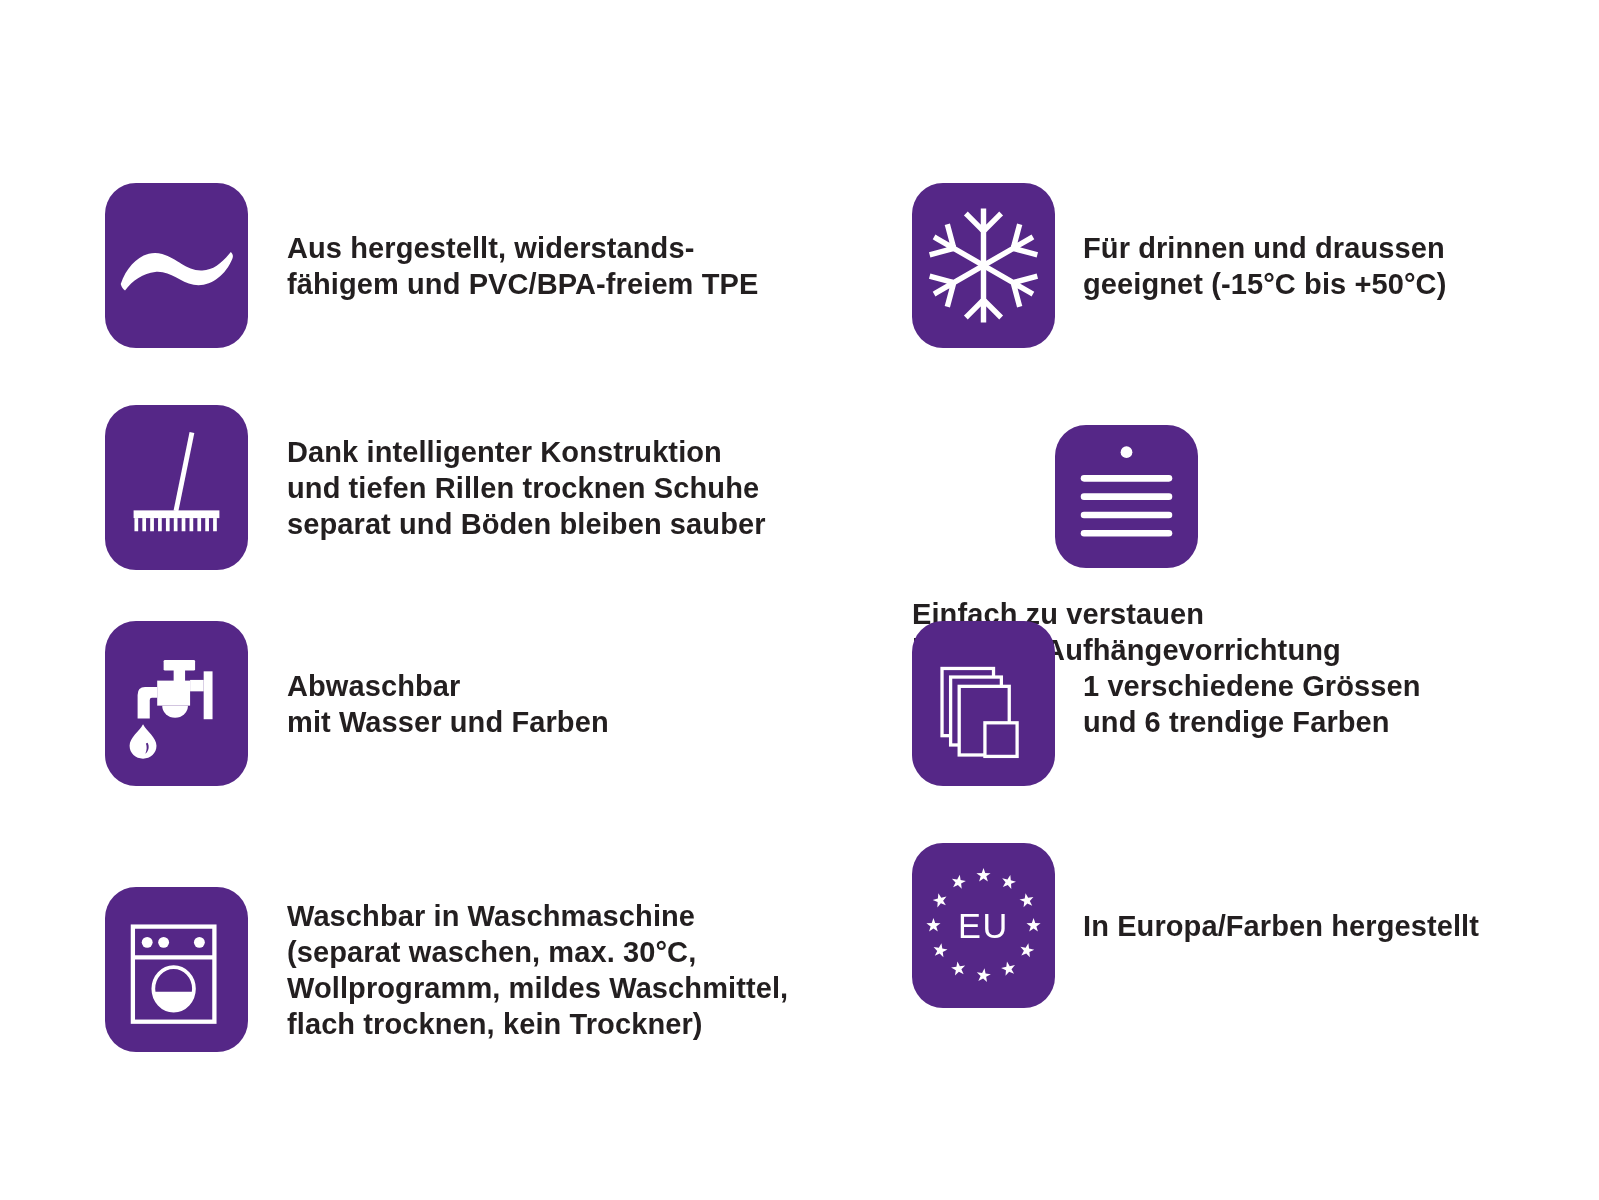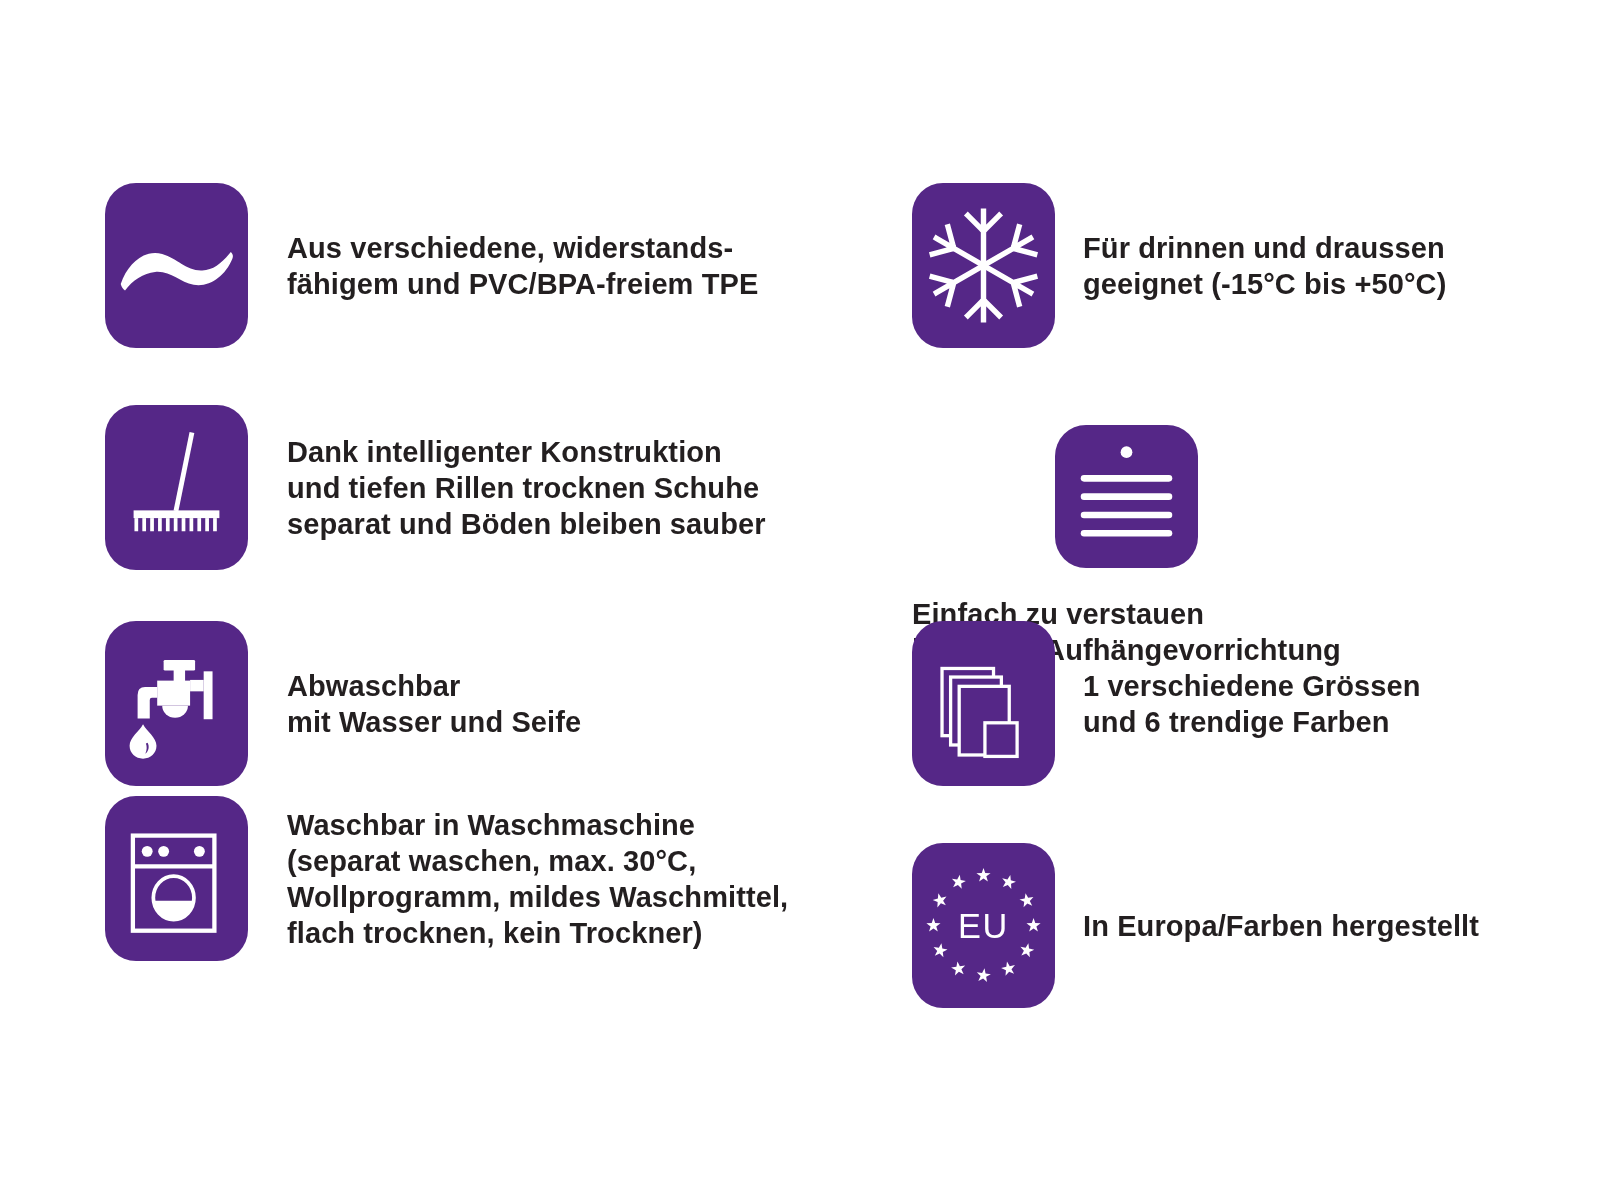--- a/index.html
+++ b/index.html
@@ -15,35 +15,35 @@
     display:flex;align-items:center;justify-content:center;
   }
   .tile svg{width:143px;height:143px;display:block;}
   .txt{
     margin:0;font-size:29px;line-height:36px;font-weight:700;color:#231f20;
     white-space:pre-line;letter-spacing:0.1px;
   }
   .f1{left:105px;top:183px;}  .f2{left:868px;top:183px;}
   .f3{left:105px;top:405px;}  .f4{left:868px;top:425px;flex-direction:column;}
   .f5{left:105px;top:621px;}  .f6{left:868px;top:621px;}
-  .f7{left:105px;top:796px;}  .f8{left:868px;top:843px;}
+  .f7{left:105px;top:887px;}  .f8{left:868px;top:843px;}
   .eu-text{font-family:"Liberation Sans","DejaVu Sans",sans-serif;font-weight:400;letter-spacing:1.2px;}
 </style>
 </head>
 <body>
 
 <div class="canvas">
 
   <div class="feature f1">
     <div class="tile">
       <svg viewBox="0 0 100 100">
         <path fill="#fff" d="M11,63 C16,48 28,38.5 40,42 C51,45.2 57,54 68,53.5 C76,53.2 82,48 88,40.5 C89.5,42 89.8,43.5 89,45.5 C84,57.5 73,65.5 62,63.5 C52,61.7 46,53.5 35,54.5 C27,55.3 19,60.5 14,67.5 C12.5,66.5 11.5,65 11,63 Z"></path>
       </svg>
     </div>
-    <p class="txt">Aus verschiedene, widerstands-
+    <p class="txt">Aus hergestellt, widerstands-
 fähigem und PVC/BPA-freiem TPE</p>
   </div>
 
   <div class="feature right-col f2">
     <div class="tile">
       <svg viewBox="0 0 100 100">
         <defs>
           <path id="sf-axis" d="M50,12 V88 M50,26 L39,15 M50,26 L61,15 M50,74 L39,85 M50,74 L61,85"></path>
         </defs>
         <g stroke="#fff" stroke-width="3.8" fill="none" stroke-linecap="square">
@@ -108,21 +108,21 @@
           <path d="M40,51.5 A9,8.5 0 0 0 58,51.5 Z"></path>
           <path d="M36.5,38.5 H28 Q22.8,38.5 22.8,44 V60.5 H31.3 V47.5 Q31.3,46 32.8,46 H36.5 Z"></path>
           <rect x="59.5" y="33.5" width="9.5" height="8"></rect>
           <rect x="69" y="27.5" width="6.2" height="33.5"></rect>
           <path d="M26.6,64.5 C29.2,69.5 36,73.8 36,79.6 C36,84.8 31.8,88.6 26.6,88.6 C21.4,88.6 17.2,84.8 17.2,79.6 C17.2,73.8 24,69.5 26.6,64.5 Z"></path>
         </g>
         <path d="M29.8,77.5 C31.2,80 30.6,83.4 28.2,85.2 C29.4,82.6 29.4,79.8 28.6,77.9 Z" fill="#552787"></path>
       </svg>
     </div>
     <p class="txt">Abwaschbar
-mit Wasser und Seife</p>
+mit Wasser und Farben</p>
   </div>
 
   <div class="feature right-col f6">
     <div class="tile">
       <svg viewBox="0 0 100 100">
         <g fill="#552787" stroke="#fff" stroke-width="2.3">
           <rect x="21" y="25.5" width="36" height="47"></rect>
           <rect x="27" y="31.5" width="35.5" height="47.5"></rect>
           <rect x="33" y="38" width="35" height="48"></rect>
           <rect x="51" y="63.5" width="22.5" height="23.5"></rect>

